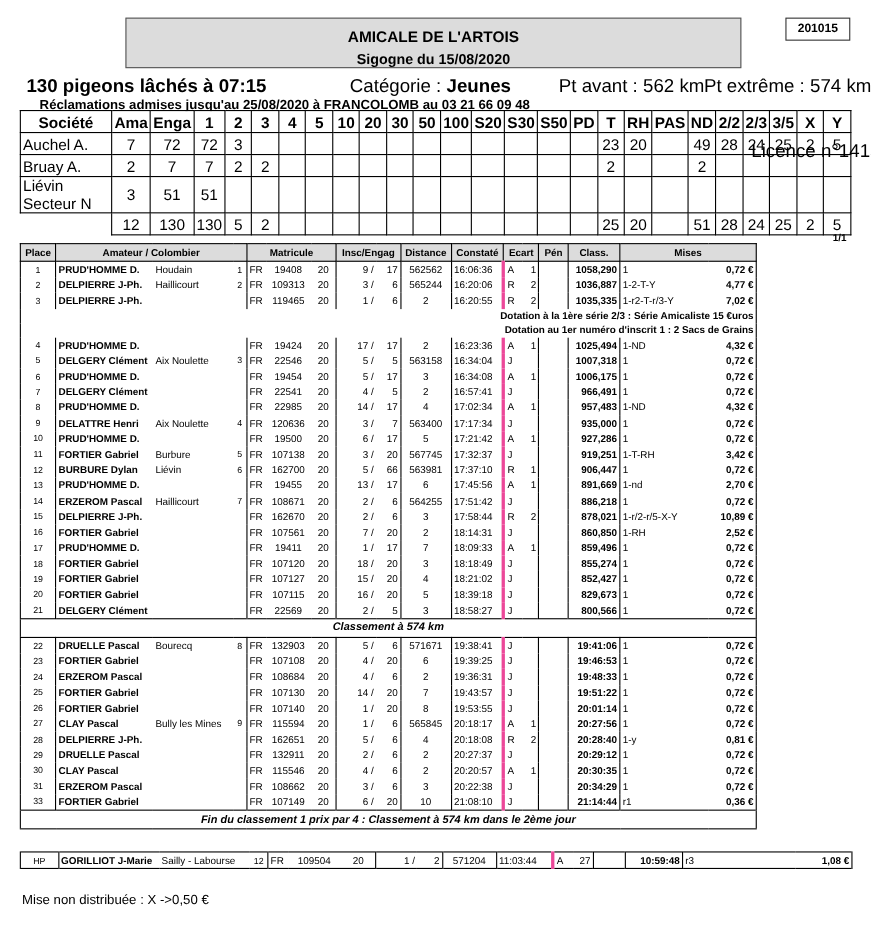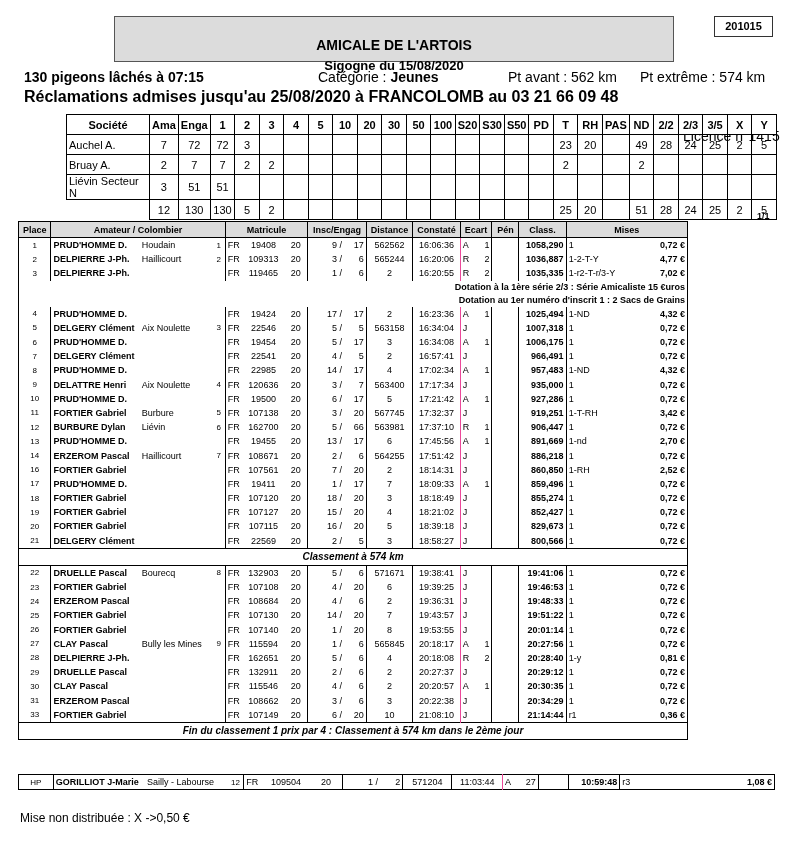--- a/index.html
+++ b/index.html
@@ -1,43 +1,43 @@
 <!DOCTYPE html>
 <html><head>
 <meta charset="utf-8">
 <style>
   html, body { margin: 0; padding: 0; background: #ffffff; }
   body { width: 792px; height: 854px; position: relative; font-family: "Liberation Sans", sans-serif; color: #000; overflow: hidden; }
   .title-box { position: absolute; left: 114px; top: 16px; width: 558px; height: 44px; background: #dcdcdc; border: 1px solid #555; text-align: center; }
-  .title-box .t1 { font-weight: bold; font-size: 14px; margin-top: 20px; }
+  .title-box .t1 { font-weight: bold; font-size: 14px; margin-top: 8px; }
   .title-box .t2 { font-weight: bold; font-size: 13px; margin-top: 5px; }
   .code-box { position: absolute; left: 714px; top: 16px; width: 57px; height: 19px; border: 1px solid #333; font-size: 11px; font-weight: bold; text-align: center; line-height: 19px; }
-  .info { position: absolute; font-size: 14px; white-space: nowrap; }
+  .info { position: absolute; font-size: 17px; white-space: nowrap; }
   .b { font-weight: bold; }
   table { border-collapse: collapse; }
-  .summary { position: absolute; left: 18px; top: 114px; font-size: 11px; margin-left: 48px; }
+  .summary { position: absolute; left: 18px; top: 100px; font-size: 14px; }
   .summary td, .summary th { border: 1px solid #000; height: 19px; padding: 0 2px; text-align: center; }
   .summary th { background: #fff; font-weight: bold; }
   .summary td.soc { text-align: left; width: 78px; }
   .summary td.nob { border: none; }
   .page-num { position: absolute; left: 757px; top: 211px; font-size: 9px; font-weight: bold; }
   .results { position: absolute; left: 18px; top: 221px; width: 670px; font-size: 9px; border: 1px solid #000; }
   .results th { background: #dcdcdc; border: 1px solid #000; height: 15px; font-weight: bold; padding: 0 2px; }
   .results td { height: 14.2px; padding: 0 2px; white-space: nowrap; }
   .c-place { width: 32px; text-align: center; border-left: 1px solid #000; border-right: 1px solid #000; font-size: 8px; }
   .c-name { font-weight: bold; width: 88px; }
   .c-town { width: 80px; }
   .c-num { width: 12px; text-align: center; border-right: 1px solid #000; font-size: 8px; }
   .c-fr { width: 14px; }
   .c-mat { width: 46px; text-align: center; }
   .c-yr { width: 30px; text-align: center; border-right: 1px solid #000; }
   .c-insc { width: 36px; text-align: right; }
   .c-eng { width: 20px; text-align: right; border-right: 1px solid #000; }
   .c-dist { width: 46px; text-align: center; border-right: 1px solid #000; }
-  .c-const { width: 47px; text-align: center; border-right: 1px solid #ec4899; }
+  .c-const { width: 47px; text-align: left; border-right: 3px solid #ec4899; }
   .c-ecl { width: 14px; }
   .c-ecn { width: 14px; text-align: right; border-right: 1px solid #000; }
   .c-pen { width: 28px; border-right: 1px solid #000; }
   .c-class { width: 48px; text-align: right; font-weight: bold; border-right: 1px solid #000; }
   .c-code { width: 110px; }
   .c-mise { width: 50px; text-align: right; font-weight: bold; border-right: 1px solid #000; }
   .note-row td { text-align: right; font-weight: bold; height: 13px; border-right: 1px solid #000; }
   .sep-row td { border-top: 1px solid #000; border-bottom: 1px solid #000; text-align: center; font-weight: bold; font-style: italic; height: 16px; font-size: 10px; }
   .hp { position: absolute; left: 18px; top: 774px; width: 757px; font-size: 9px; border: 1px solid #000; }
   .hp td { height: 14px; padding: 0 2px; white-space: nowrap; }
@@ -49,21 +49,21 @@
 <div class="title-box">
   <div class="t1">AMICALE DE L'ARTOIS</div>
   <div class="t2">Sigogne du 15/08/2020</div>
 </div>
 <div class="code-box">201015</div>
 
 <div class="info b" style="left:24px;top:69px;">130 pigeons lâchés à 07:15</div>
 <div class="info" style="left:318px;top:69px;"><span>Catégorie :</span> <span class="b">Jeunes</span></div>
 <div class="info" style="left:508px;top:69px;">Pt avant : 562 km</div>
 <div class="info" style="left:640px;top:69px;">Pt extrême : 574 km</div>
-<div class="info b" style="left:24px;top:88px;font-size:16px;">Réclamations admises jusqu'au 25/08/2020 à FRANCOLOMB au 03 21 66 09 48</div>
+<div class="info b" style="left:36px;top:88px;font-size:12px;">Réclamations admises jusqu'au 25/08/2020 à FRANCOLOMB au 03 21 66 09 48</div>
 <div class="info" style="left:683px;top:87px;margin-top:41px;">Licence n°1415</div>
 
 <table class="summary">
   <thead>
       <tr id="sum-head">
         <th style="width: 78px;">Société</th>
         <th style="width: 22px;">Ama</th>
         <th style="width: 22px;">Enga</th>
         <th style="width: 19.5px;">1</th>
         <th style="width: 19.5px;">2</th>
@@ -490,20 +490,39 @@
         <td class="c-dist">564255</td>
         <td class="c-const">17:51:42</td>
         <td class="c-ecl">J</td>
         <td class="c-ecn"></td>
         <td class="c-pen"></td>
         <td class="c-class">886,218</td>
         <td class="c-code">1</td>
         <td class="c-mise">0,72 €</td>
       </tr>
       <tr>
+        <td class="c-place">15</td>
+        <td class="c-name">DELPIERRE J-Ph.</td>
+        <td class="c-town"></td>
+        <td class="c-num"></td>
+        <td class="c-fr">FR</td>
+        <td class="c-mat">162670</td>
+        <td class="c-yr">20</td>
+        <td class="c-insc">2 /</td>
+        <td class="c-eng">6</td>
+        <td class="c-dist">3</td>
+        <td class="c-const">17:58:44</td>
+        <td class="c-ecl">R</td>
+        <td class="c-ecn">2</td>
+        <td class="c-pen"></td>
+        <td class="c-class">878,021</td>
+        <td class="c-code">1-r/2-r/5-X-Y</td>
+        <td class="c-mise">10,89 €</td>
+      </tr>
+      <tr>
         <td class="c-place">16</td>
         <td class="c-name">FORTIER Gabriel</td>
         <td class="c-town"></td>
         <td class="c-num"></td>
         <td class="c-fr">FR</td>
         <td class="c-mat">107561</td>
         <td class="c-yr">20</td>
         <td class="c-insc">7 /</td>
         <td class="c-eng">20</td>
         <td class="c-dist">2</td>

